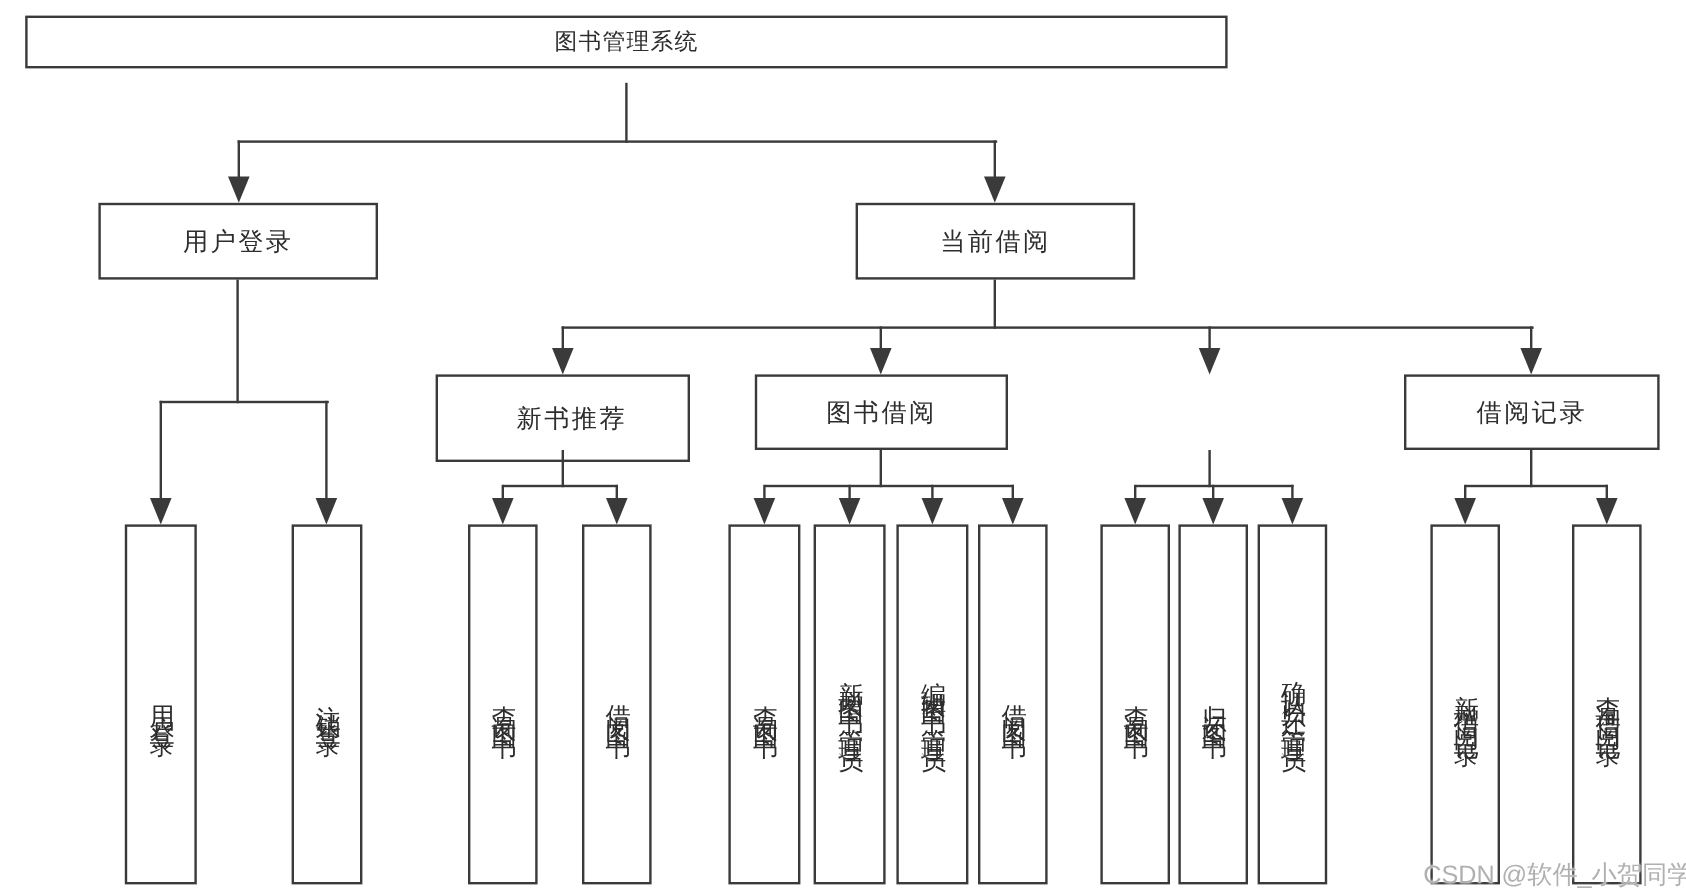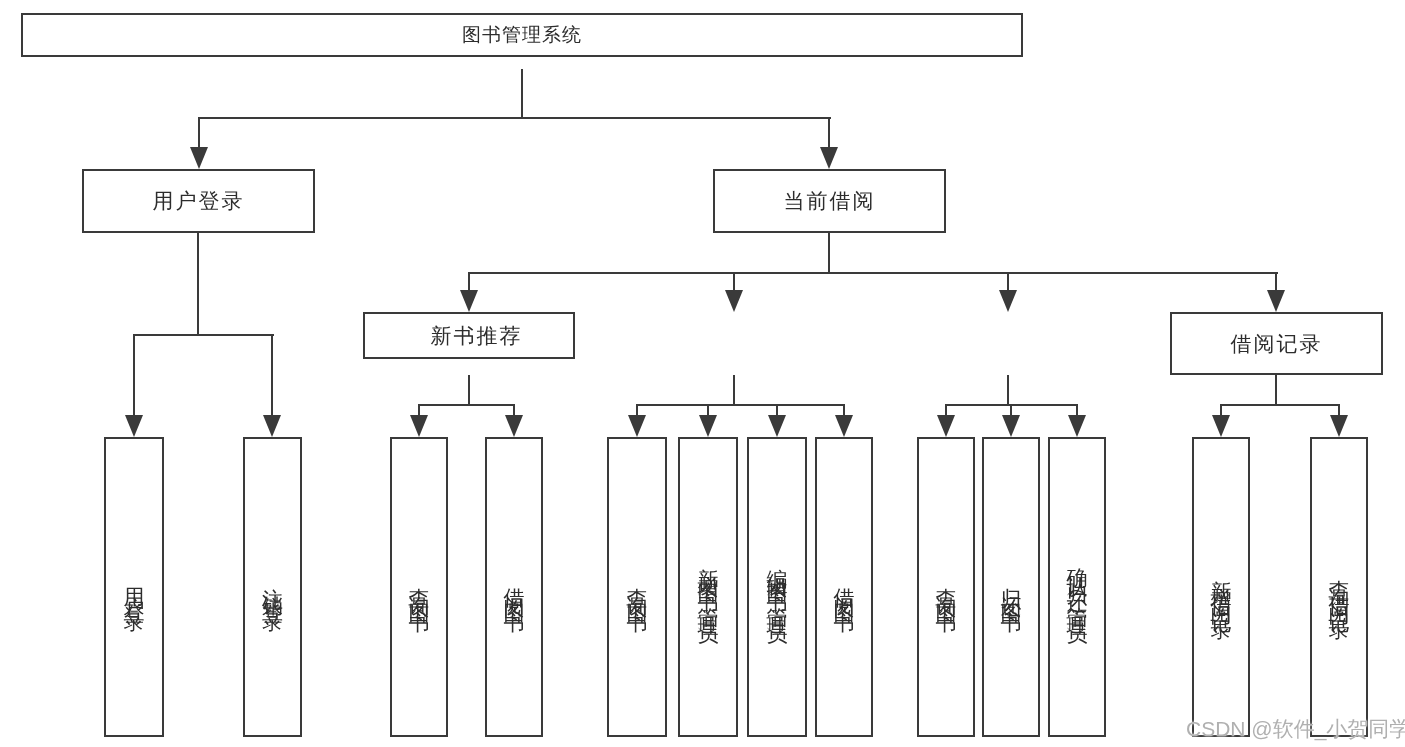--- a/index.html
+++ b/index.html
@@ -64,22 +64,25 @@
   <div class="hline" style="left:468px;top:272px;width:810px;"></div>
   <div class="vline" style="left:468px;top:272px;height:20px;"></div>
   <div class="arrow-down" style="left:460px;top:290px;"></div>
   <div class="vline" style="left:733px;top:272px;height:20px;"></div>
   <div class="arrow-down" style="left:725px;top:290px;"></div>
   <div class="vline" style="left:1007px;top:272px;height:20px;"></div>
   <div class="arrow-down" style="left:999px;top:290px;"></div>
   <div class="vline" style="left:1275px;top:272px;height:20px;"></div>
   <div class="arrow-down" style="left:1267px;top:290px;"></div>
 
-  <div class="box hbox" style="left:363px;top:312px;width:212px;height:47px;padding-left:15px;">
+  <div class="box hbox" style="left:363px;top:312px;width:212px;height:73px;padding-left:15px;">
     <span>新书推荐</span>
+  </div>
+  <div class="box hbox" style="left:629px;top:312px;width:211px;height:63px;">
+    <span>图书借阅</span>
   </div>
   <div class="box hbox" style="left:1170px;top:312px;width:213px;height:63px;">
     <span>借阅记录</span>
   </div>
 
   <div class="vline" style="left:468px;top:375px;height:31px;"></div>
   <div class="hline" style="left:419px;top:404px;width:96px;"></div>
   <div class="vline" style="left:418px;top:404px;height:13px;"></div>
   <div class="arrow-down" style="left:410px;top:415px;"></div>
   <div class="vline" style="left:513px;top:404px;height:13px;"></div>

